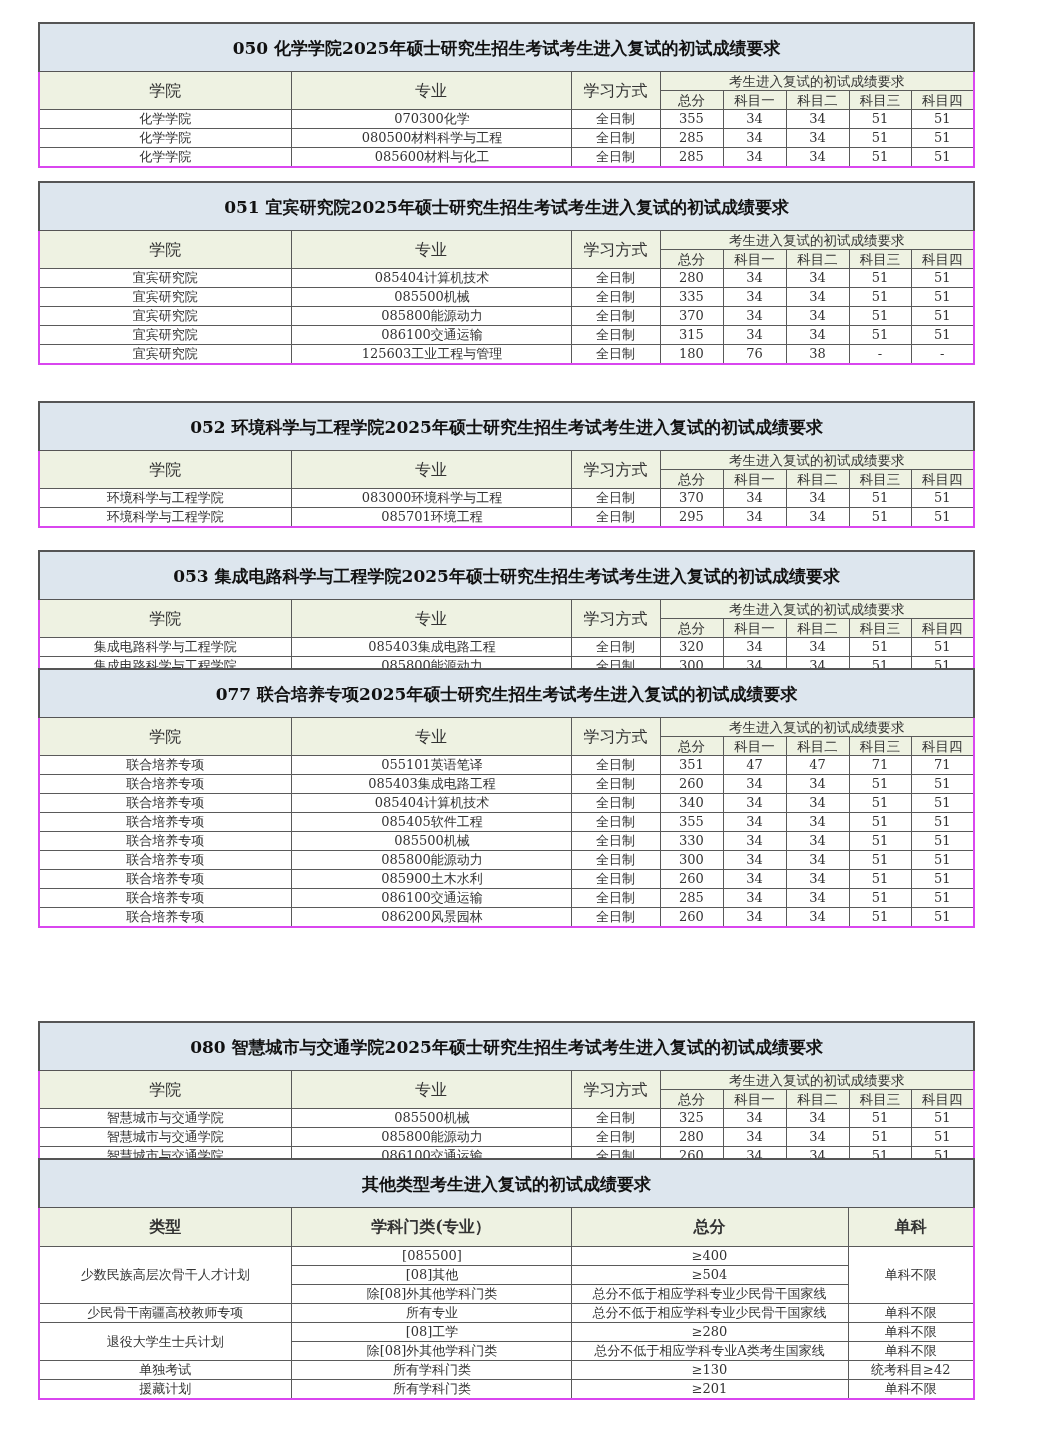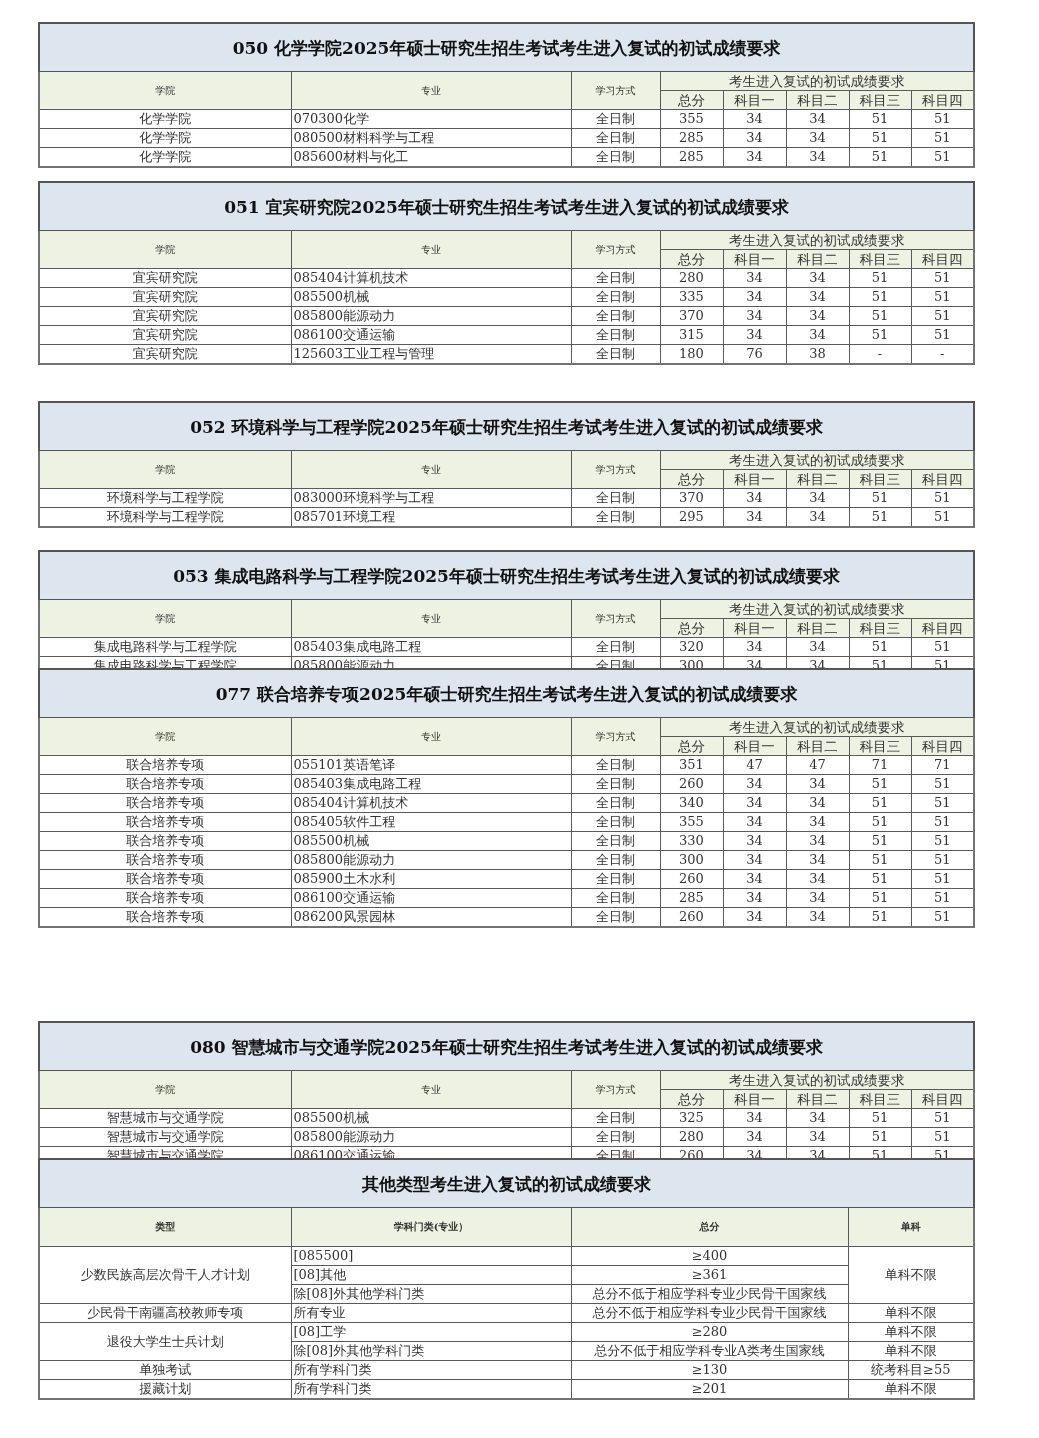--- a/index.html
+++ b/index.html
@@ -1,24 +1,24 @@
 <!DOCTYPE html>
 <html><head>
 <meta charset="utf-8">
 <style>
   html, body { margin: 0; padding: 0; background: #ffffff; }
   body { width: 1039px; height: 1438px; position: relative; font-family: "DejaVu Serif", "Liberation Serif", serif; color: #222; }
   .tbl { position: absolute; left: 38px; width: 935px; border-collapse: collapse; table-layout: fixed; }
   .tbl td, .tbl th { border: 1px solid #5a5a5a; padding: 0; text-align: center; font-weight: normal; font-size: 13px; line-height: 18px; height: 18px; white-space: nowrap; overflow: hidden; color: #333; }
   .tbl .title td { background: #dde6ee; font-size: 17px; font-weight: bold; height: 47px; color: #111; border-width: 2px 2px 1px 2px; border-color: #555; }
-  .tbl .hdr th { background: #eef2e2; font-size: 10px; color: #333; }
+  .tbl .hdr th { background: #eef2e2; font-size: 16px; color: #333; }
   .tbl .hdr th.sub { font-size: 13.5px; height: 18px; }
-  .tbl td.left { text-align: left; padding-left: 2px; }
+  .tbl td.left { text-align: center; padding-left: 2px; }
   .tbl tr.data td { background: #fff; }
-  .tbl { border: 2px solid #737373; }
+  .tbl { border: 2px solid #d946ef; }
   .other .hdr th { height: 38px; font-weight: bold; }
 </style>
 </head>
 <body>
 
 <div id="tables-root">
     <table class="tbl" style="top:22px">
       <colgroup>
         <col style="width:252px">
         <col style="width:280px">
@@ -456,21 +456,21 @@
           <th>单科</th>
         </tr>
         <tr class="data">
           <td rowspan="3">少数民族高层次骨干人才计划</td>
           <td class="left">[085500]</td>
           <td>≥400</td>
           <td rowspan="3">单科不限</td>
         </tr>
         <tr class="data">
           <td class="left">[08]其他</td>
-          <td>≥361</td>
+          <td>≥504</td>
         </tr>
         <tr class="data">
           <td class="left">除[08]外其他学科门类</td>
           <td>总分不低于相应学科专业少民骨干国家线</td>
         </tr>
         <tr class="data">
           <td rowspan="1">少民骨干南疆高校教师专项</td>
           <td class="left">所有专业</td>
           <td>总分不低于相应学科专业少民骨干国家线</td>
           <td rowspan="1">单科不限</td>
@@ -483,21 +483,21 @@
         </tr>
         <tr class="data">
           <td class="left">除[08]外其他学科门类</td>
           <td>总分不低于相应学科专业A类考生国家线</td>
           <td>单科不限</td>
         </tr>
         <tr class="data">
           <td rowspan="1">单独考试</td>
           <td class="left">所有学科门类</td>
           <td>≥130</td>
-          <td rowspan="1">统考科目≥55</td>
+          <td rowspan="1">统考科目≥42</td>
         </tr>
         <tr class="data">
           <td rowspan="1">援藏计划</td>
           <td class="left">所有学科门类</td>
           <td>≥201</td>
           <td rowspan="1">单科不限</td>
         </tr>
       </tbody>
     </table>
   </div>

